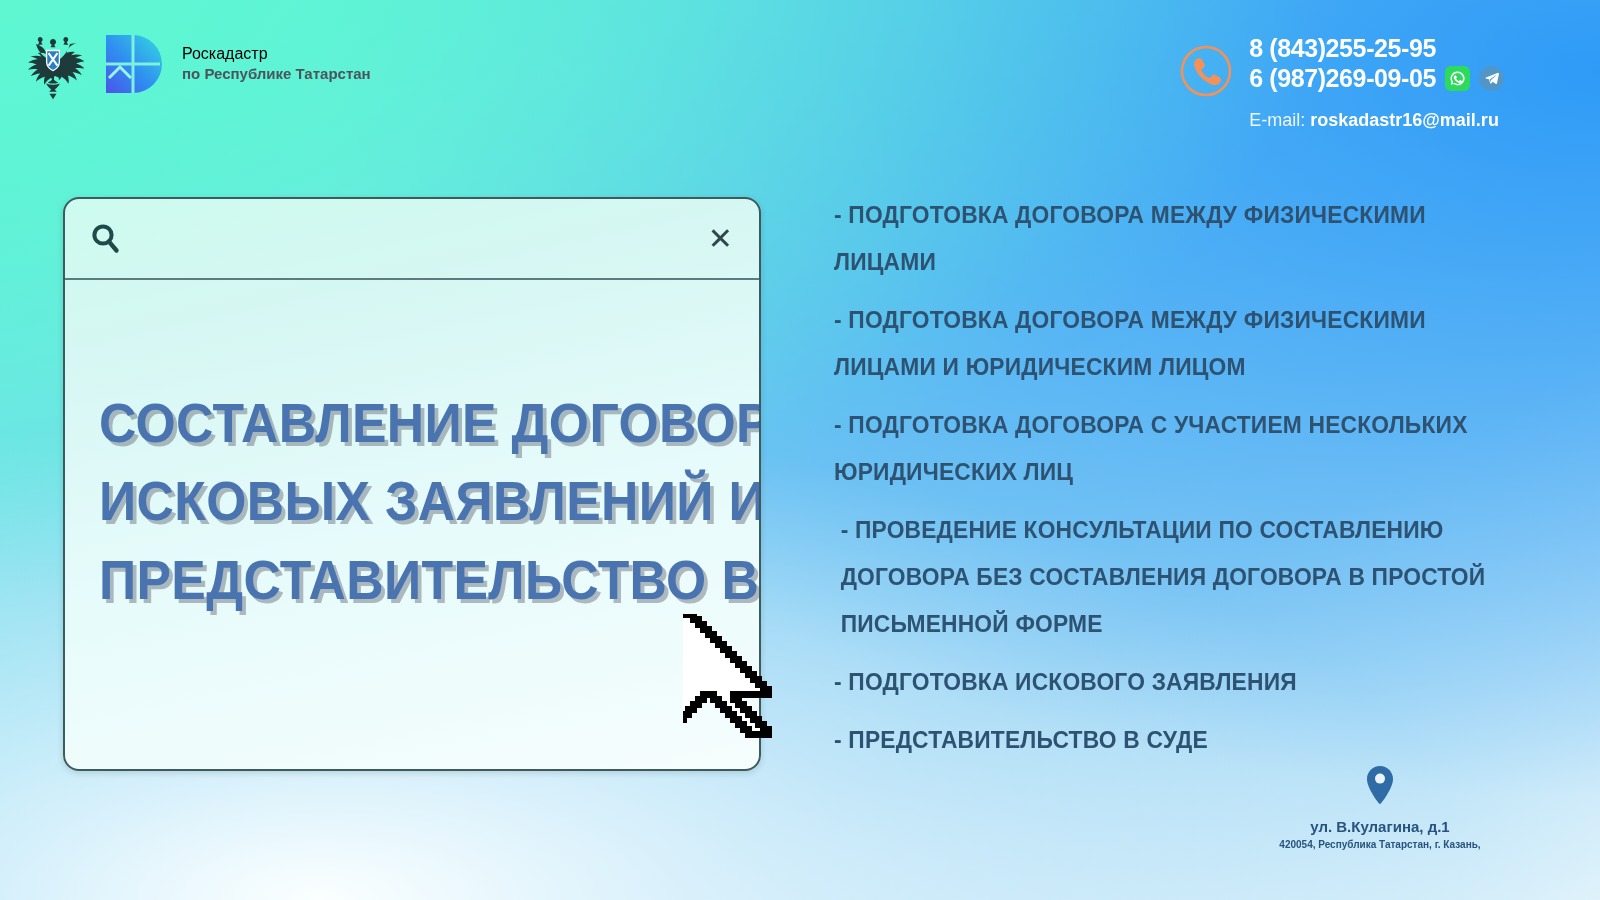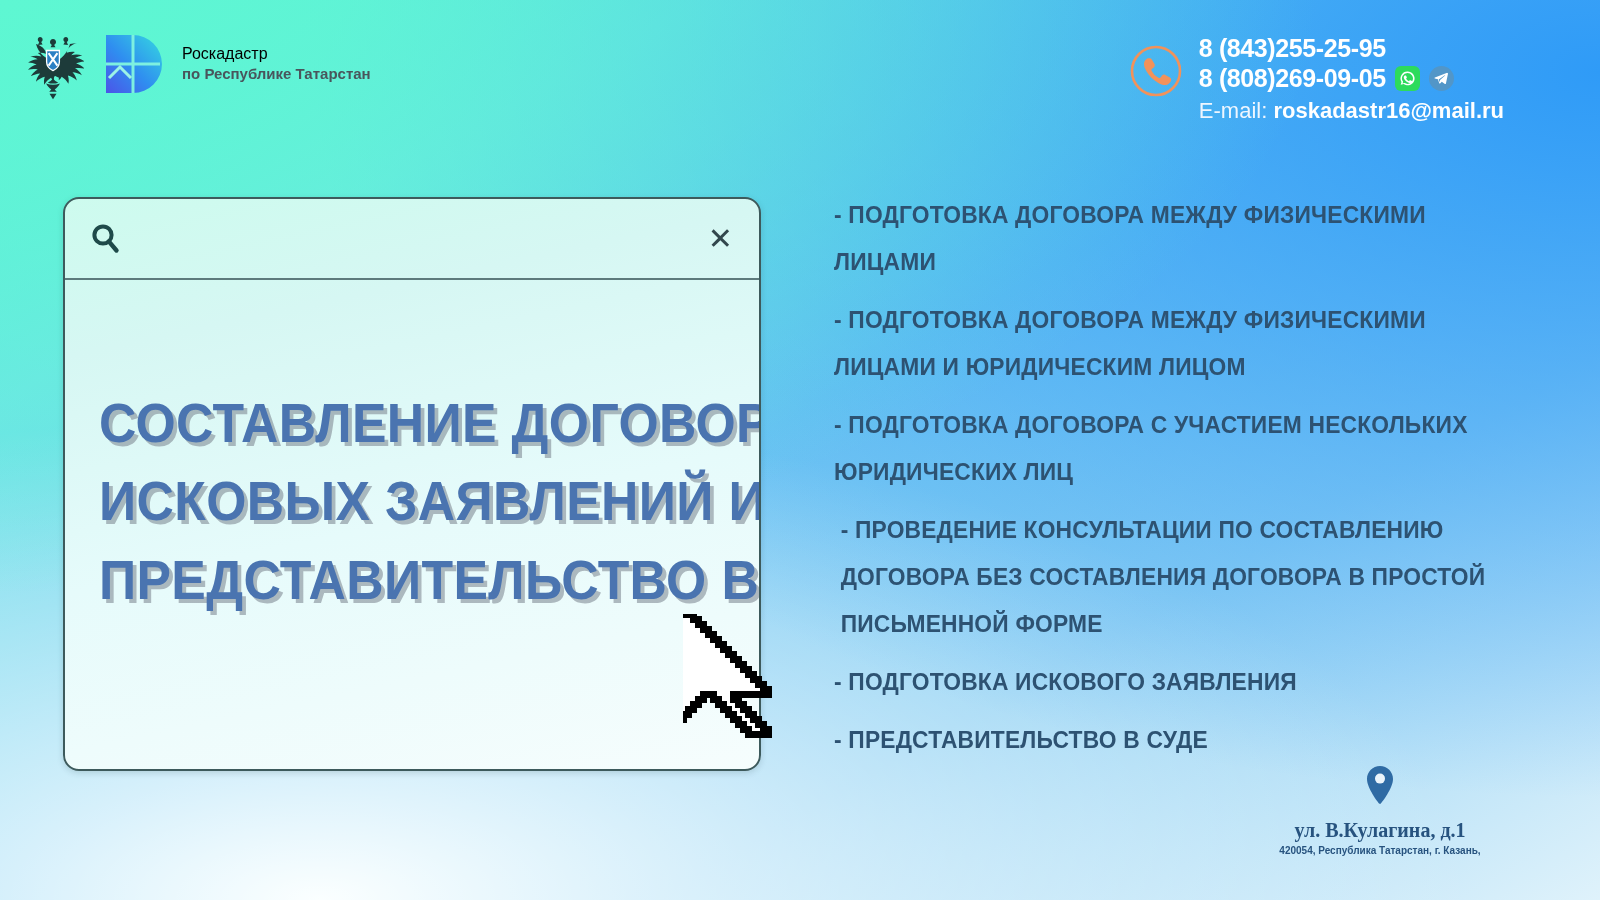--- a/index.html
+++ b/index.html
@@ -69,22 +69,22 @@
     width: 25px; height: 25px;
     border-radius: 6px;
     display: inline-flex;
     align-items: center;
     justify-content: center;
     flex: none;
   }
   .wa { background: #2ddb5c; }
   .tg { background: #5296c8; border-radius: 50%; }
   .email-row {
-    margin-top: 5px;
-    font-size: 22px;
+    margin-top: 17px;
+    font-size: 18px;
     color: #eef6ff;
     white-space: nowrap;
   }
   .email-row b { color: #ffffff; }
 
   
   .card {
     position: absolute;
     left: 63px; top: 197px;
     width: 698px; height: 574px;
@@ -163,24 +163,23 @@
   .address {
     position: absolute;
     left: 1180px; top: 766px;
     width: 400px;
     text-align: center;
     color: #27537f;
   }
   .pin-icon { width: 28px; height: 38px; }
   .addr-street {
     margin-top: 10px;
-    font-size: 20px;
+    font-size: 15px;
     font-weight: bold;
     line-height: 1.2;
-    font-family: Liberation Serif, serif;
   }
   .addr-region {
     margin-top: 3px;
     font-size: 10px;
     font-weight: bold;
     line-height: 1.2;
   }
 </style>
 </head>
 <body>
@@ -228,21 +227,21 @@
     <svg class="phone-icon" viewBox="0 0 54 54">
       <circle cx="27" cy="27" r="24" fill="none" stroke="#f2925a" stroke-width="2.6"></circle>
       <path d="M19.5 14.5c1.3-.6 2.6-.2 3.3 1l2.7 4.6c.7 1.2.4 2.5-.7 3.3l-2 1.5c-.5.4-.6.9-.3 1.5 1.6 3.3 4.2 5.9 7.5 7.5.6.3 1.1.2 1.5-.3l1.5-2c.8-1.1 2.1-1.4 3.3-.7l4.6 2.7c1.2.7 1.6 2 1 3.3-1 2.2-3 3.9-5.4 4.1-2 .2-4.6-.6-7.9-2.6-4.5-2.7-8.3-6.5-11-11-2-3.3-2.8-5.9-2.6-7.9.2-2.4 1.9-4.4 4.1-5.4z" fill="#f2925a"></path>
     </svg>
 
     <div class="contact-lines">
       <div class="phone-row">
         <span class="phone-num">8 (843)255-25-95</span>
       </div>
       <div class="phone-row">
-        <span class="phone-num">8 (808)269-09-05</span>
+        <span class="phone-num">6 (987)269-09-05</span>
         <span class="msg-badge wa">
           <svg viewBox="0 0 24 24" width="19" height="19">
             <path fill="#ffffff" d="M12 3.2A8.7 8.7 0 0 0 4.4 16.3L3.4 20l3.8-1a8.7 8.7 0 1 0 4.8-15.8zm0 1.8a6.9 6.9 0 1 1-3.6 12.8l-.4-.2-2.2.6.6-2.2-.3-.4A6.9 6.9 0 0 1 12 5zM8.9 8.2c-.2 0-.5 0-.7.3-.3.3-.9.9-.9 2.1s.9 2.4 1 2.6c.2.2 1.8 2.8 4.4 3.8 2.2.8 2.6.7 3.1.6.5 0 1.5-.6 1.7-1.2.2-.6.2-1.1.2-1.2l-.6-.3-1.6-.8c-.2-.1-.4-.1-.6.1l-.8 1c-.1.2-.3.2-.5.1-.2-.1-1.1-.4-2-1.3-.7-.6-1.2-1.4-1.3-1.6-.1-.2 0-.4.1-.5l.4-.5c.1-.2.2-.3.3-.5 0-.2 0-.4 0-.5l-.8-1.9c-.2-.4-.4-.4-.6-.4z"></path>
           </svg>
         </span>
         <span class="msg-badge tg">
           <svg viewBox="0 0 24 24" width="16" height="16">
             <path fill="#ffffff" d="M21.3 4.3 2.9 11.4c-.9.4-.9.9-.1 1.2l4.6 1.4 1.8 5.4c.2.6.4.8.9.8.4 0 .6-.2.9-.5l2.2-2.2 4.6 3.4c.8.5 1.4.2 1.6-.8l3-14c.3-1.2-.4-1.7-1.1-1.4zM8.6 14.2 17.7 8c.4-.3.8-.1.5.2l-7.6 6.9-.3 3.2z"></path>
           </svg>
         </span>

